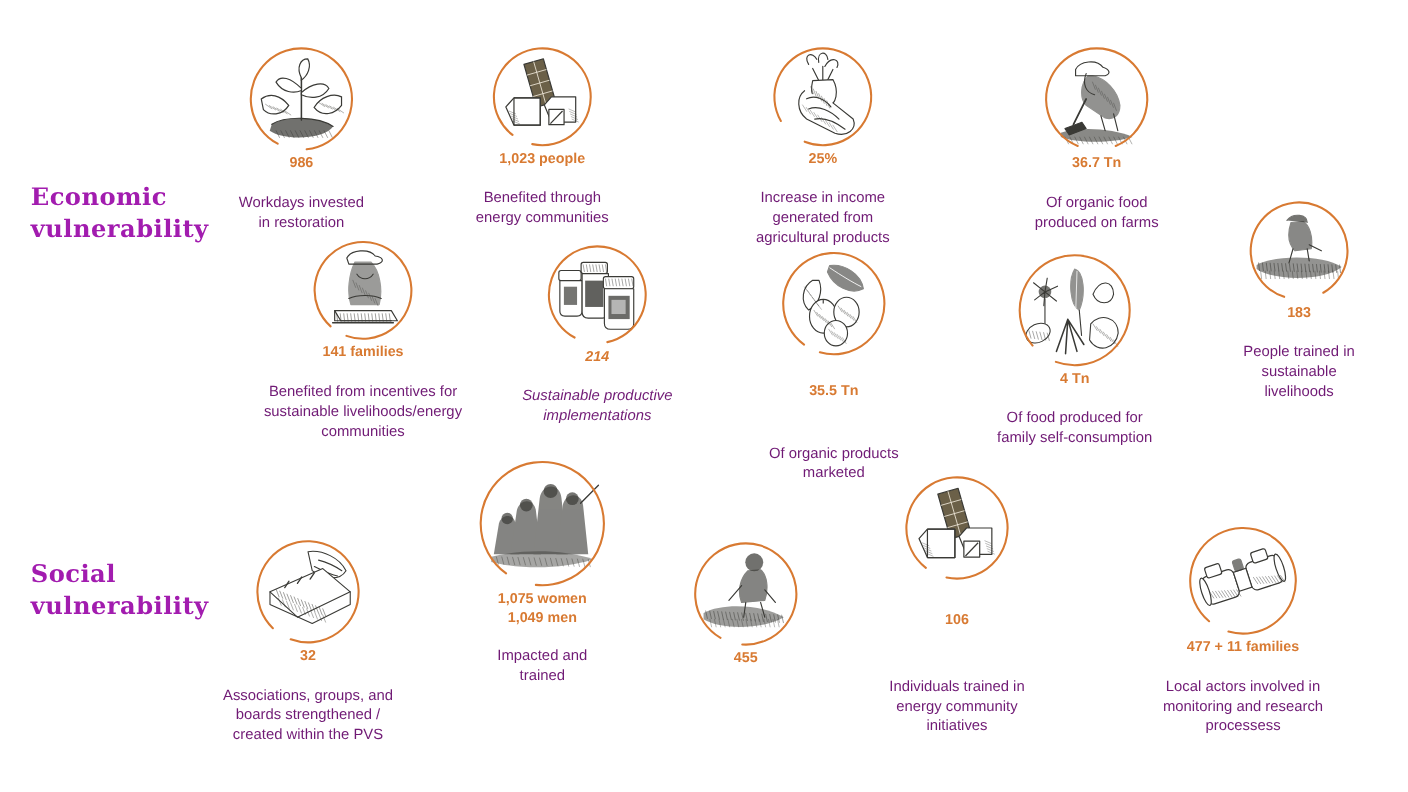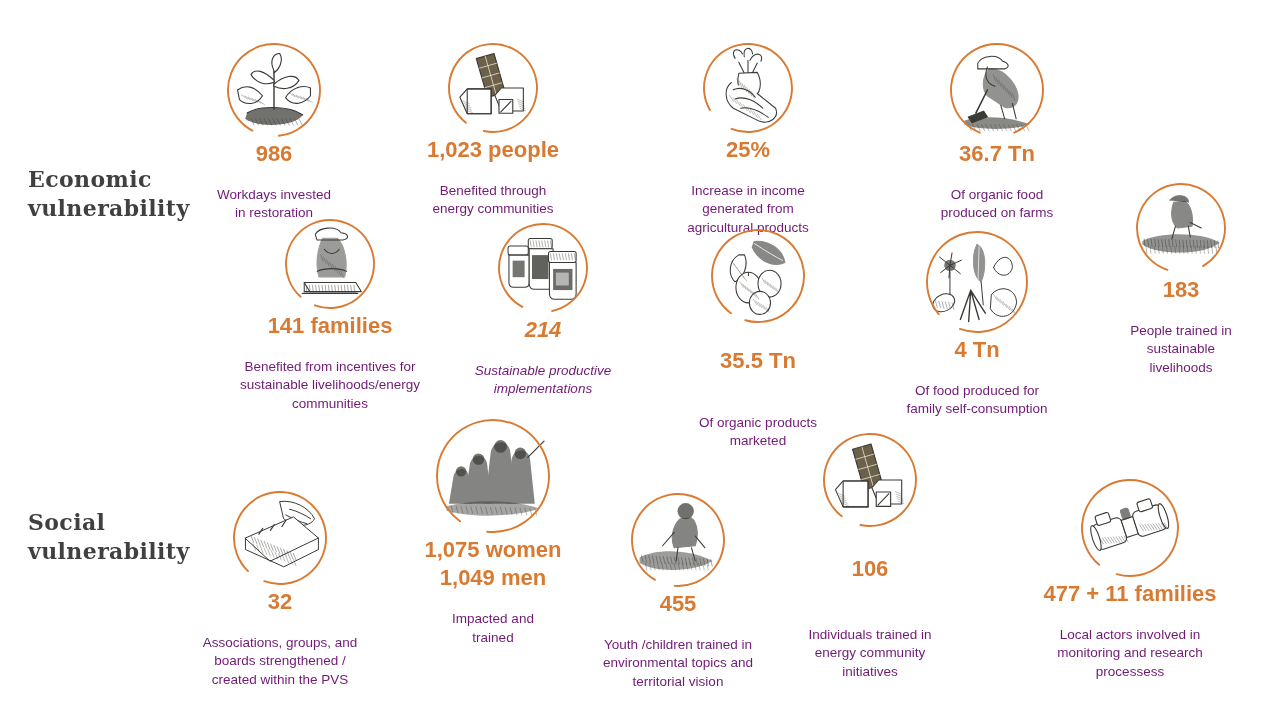--- a/index.html
+++ b/index.html
@@ -14,42 +14,42 @@
   }
   #canvas{position:relative;width:1280px;height:720px;}
 
   
   .section-heading{
     position:absolute;
     font-family:"DejaVu Serif","Liberation Serif",serif;
     font-weight:700;
     font-size:22px;
     line-height:1.32;
-    color:#404040;
+    color:#a21caf;
     letter-spacing:0.4px;
     white-space:pre-line;
   }
 
   
   .stat{
     position:absolute;
     display:flex;
     flex-direction:column;
     align-items:center;
     text-align:center;
   }
   .stat .badge{
     position:relative;
     display:block;
   }
   .stat .badge svg{display:block;}
   .stat .value{
     color:#d87a32;
     font-weight:700;
-    font-size:22px;
+    font-size:13px;
     line-height:1.28;
     white-space:pre-line;
     margin-top:2px;
   }
   .stat .desc{
     color:#701a75;
     font-size:13.5px;
     line-height:1.35;
     white-space:pre-line;
     margin-top:18px;
@@ -626,23 +626,20 @@
               <line x1="64.5" y1="71.0" x2="66.0" y2="77.9" stroke="#3a3a36" stroke-width="0.8" opacity="0.4"></line>
               <line x1="68.6" y1="71.0" x2="70.1" y2="77.9" stroke="#3a3a36" stroke-width="0.8" opacity="0.4"></line>
               <line x1="72.7" y1="71.0" x2="74.2" y2="77.9" stroke="#3a3a36" stroke-width="0.8" opacity="0.4"></line>
               <line x1="76.8" y1="71.0" x2="78.3" y2="77.9" stroke="#3a3a36" stroke-width="0.8" opacity="0.4"></line>
     </g>
           </g>
       <path d="M 25.00 87.84 A 46 46 0 1 1 44.79 93.89" fill="none" stroke="#d87a32" stroke-width="1.9" stroke-linecap="round"></path>
     </svg>
   </span>
       <span class="value">455</span>
-      <span class="desc">Youth /children trained in
-environmental topics and
-territorial vision</span>
     </div>
   <div class="stat" id="soc-3" style="left:774px;top:432px;width:192px;gap:25px;">
       <span class="badge">
     <svg width="96" height="96" viewBox="0 0 96 96" aria-hidden="true">
       <g>
     <g stroke="#3a3a36" fill="none" stroke-width="1.1" stroke-linejoin="round">
       <g transform="rotate(-16 48 43.2)">
         <rect x="38.400000000000006" y="13.440000000000001" width="19.200000000000003" height="42.24" fill="#6b6048" stroke="#3a3a36"></rect>
         <line x1="38.400000000000006" y1="24" x2="57.599999999999994" y2="24" stroke="#efe8da" stroke-width=".7"></line>
         <line x1="38.400000000000006" y1="34.56" x2="57.599999999999994" y2="34.56" stroke="#efe8da" stroke-width=".7"></line>

